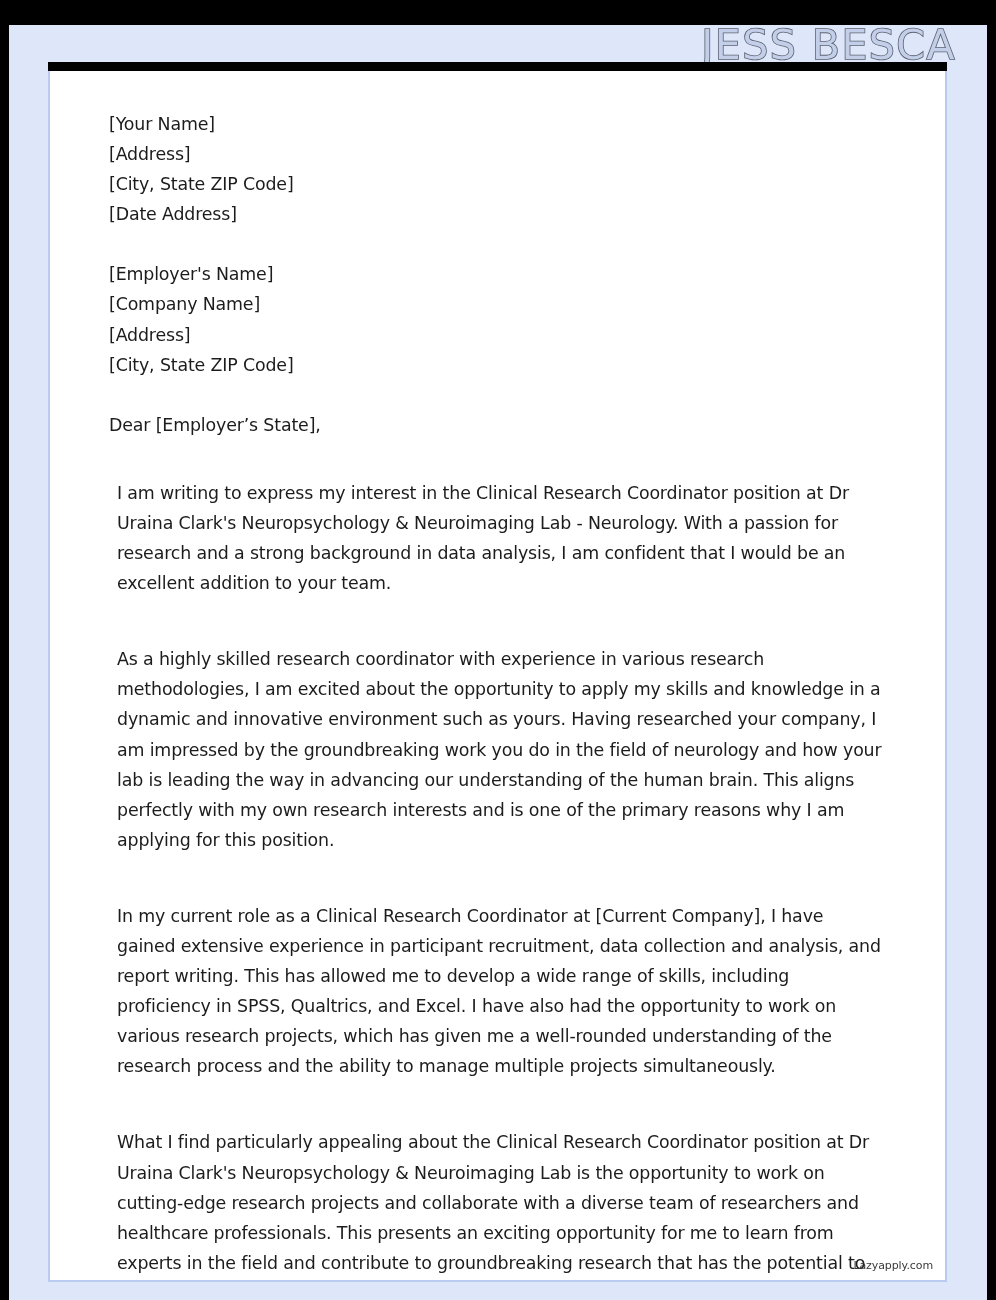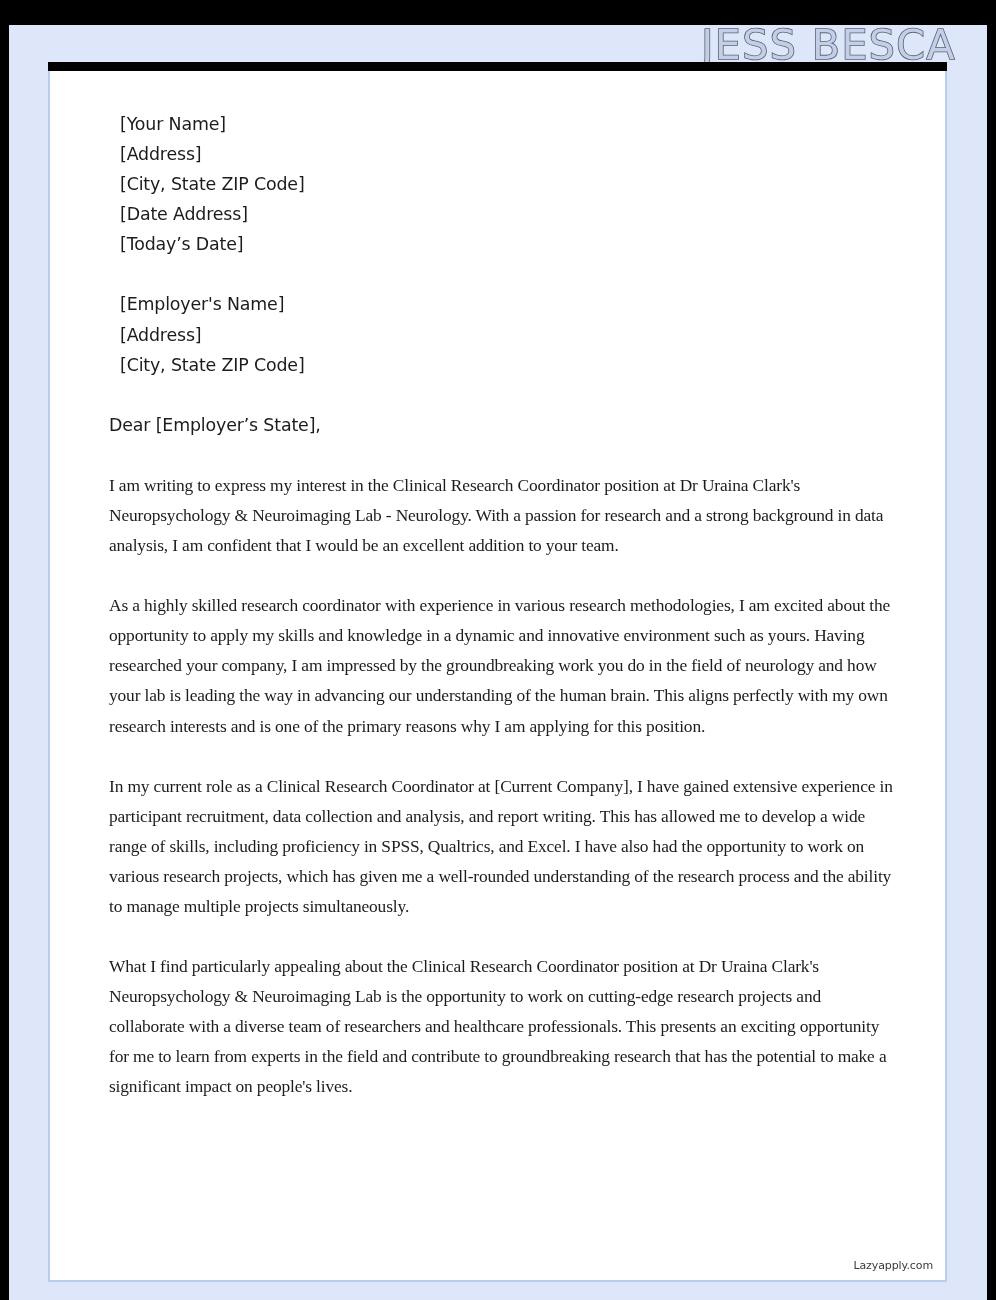--- a/index.html
+++ b/index.html
@@ -83,25 +83,25 @@
   }
 
   .letter-text {
     font-family: "DejaVu Sans", sans-serif;
     font-size: 17.4px;
     line-height: 30.1px;
     color: #1c1c1c;
     letter-spacing: -0.15px;
   }
 
-  .addr-line { white-space: nowrap; margin-left: 11px; }
+  .addr-line { white-space: nowrap; }
 
   .block-gap { height: 30px; }
 
-  p.para { margin: 0; font-family: Liberation Serif, serif; }
+  p.para { margin: 8px; }
 
   
   #watermark {
     position: absolute;
     right: 12px;
     bottom: 8px;
     font-family: "DejaVu Sans", sans-serif;
     font-size: 11px;
     color: #3a3a3a;
     letter-spacing: -0.1px;
@@ -120,27 +120,27 @@
   <div id="header-rule"></div>
 
   <div id="page">
     <div id="page-inner">
 
       <div class="letter-text">
         <div class="addr-line">[Your Name]</div>
         <div class="addr-line">[Address]</div>
         <div class="addr-line">[City, State ZIP Code]</div>
         <div class="addr-line">[Date Address]</div>
-        <div class="addr-line">[Today’s Date]</div>
       </div>
 
       <div class="block-gap"></div>
 
       <div class="letter-text">
         <div class="addr-line">[Employer's Name]</div>
+        <div class="addr-line">[Company Name]</div>
         <div class="addr-line">[Address]</div>
         <div class="addr-line">[City, State ZIP Code]</div>
       </div>
 
       <div class="block-gap"></div>
 
       <div class="letter-text">Dear [Employer’s State],</div>
 
       <div class="block-gap"></div>
 

